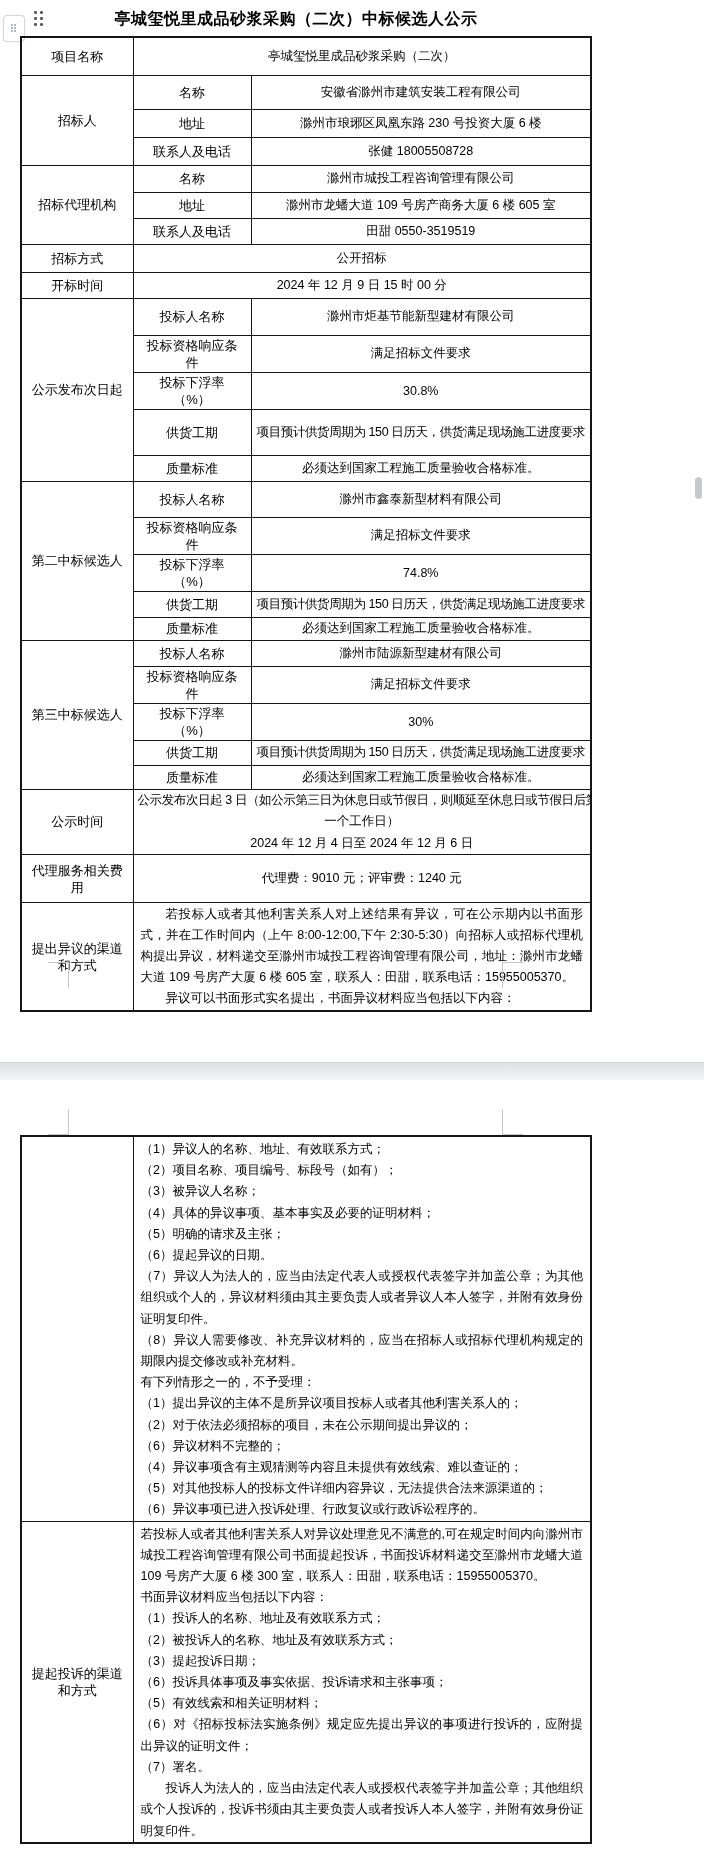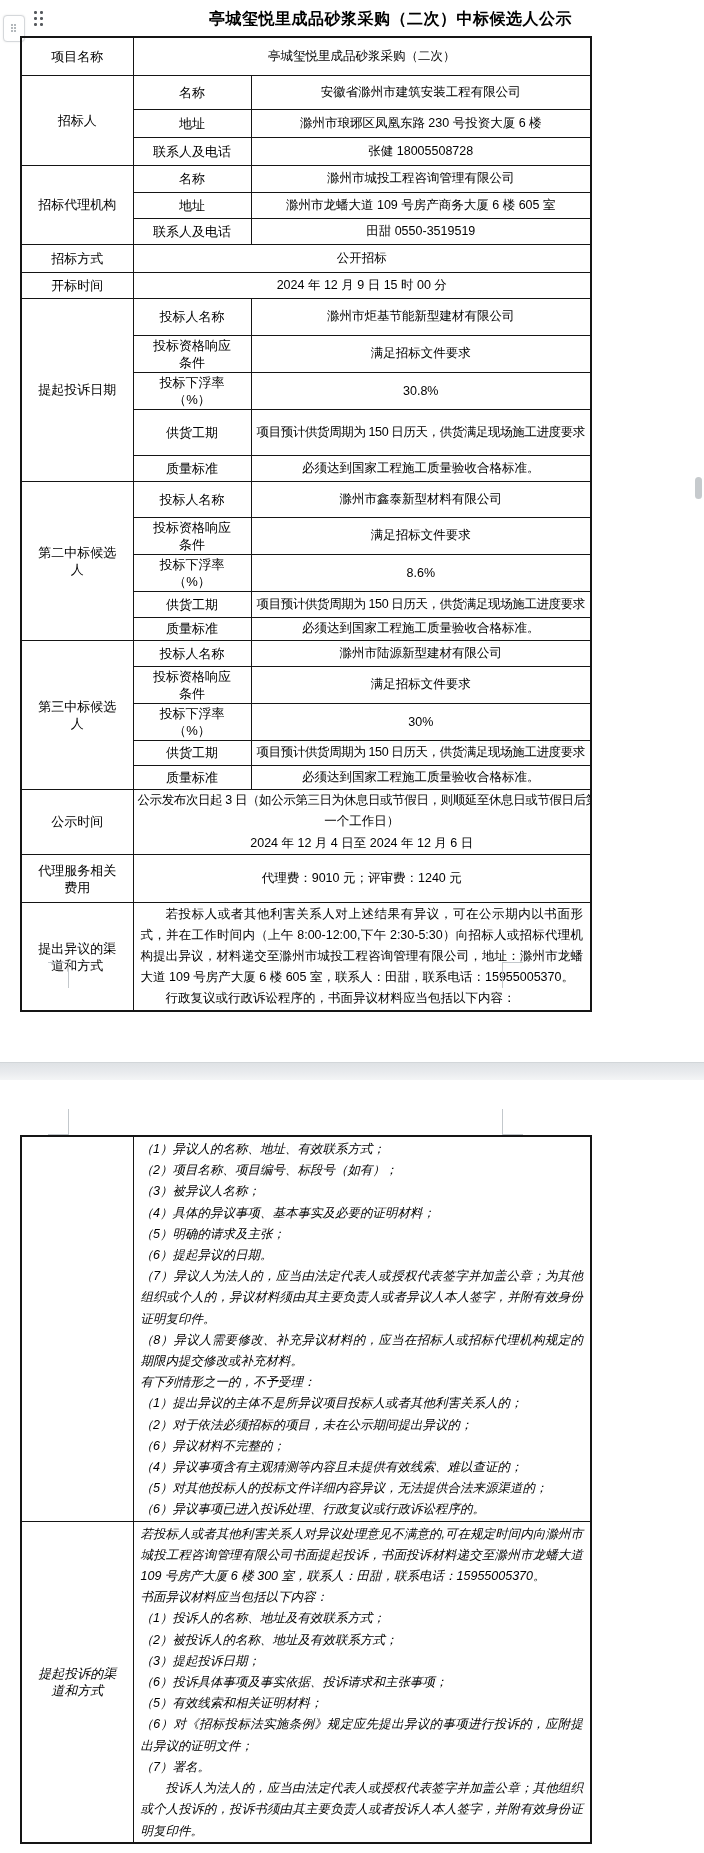--- a/index.html
+++ b/index.html
@@ -18,27 +18,27 @@
     display:flex; align-items:center; justify-content:center;
   }
   .dotgrid { display:grid; grid-template-columns:repeat(2,3px); grid-auto-rows:3px; }
   .dotgrid i { width:2px; height:2px; border-radius:50%; display:block; }
   .block-handle .dotgrid i { background:#9aa0a6; }
   .table-handle { left:34px; top:11px; }
   .table-handle .dotgrid { grid-template-columns:repeat(2,6px); grid-auto-rows:6px; }
   .table-handle .dotgrid i { width:2.5px; height:2.5px; background:#55595d; }
 
   .doc-title {
-    left:20px; top:9px; width:552px; text-align:right;
+    left:20px; top:9px; width:552px; text-align:center;
     font-size:16px; font-weight:bold; letter-spacing:0.5px;
   }
 
   table.doc { border-collapse:collapse; table-layout:fixed; border:2px solid #151515; }
   table.doc td { border:1px solid #151515; overflow:hidden; word-break:break-all; }
-  td.lbl { text-align:center; vertical-align:middle; font-size:13px; padding:1px 16px; line-height:17px; }
+  td.lbl { text-align:center; vertical-align:middle; font-size:13px; padding:1px 8px; line-height:17px; }
   td.val { text-align:center; vertical-align:middle; font-size:12.5px; padding:0 2px; }
   .tight { letter-spacing:-0.4px; }
   td.pub { text-align:center; vertical-align:middle; font-size:12.5px; line-height:21.5px; padding:0 4px; }
   td.para { vertical-align:middle; font-size:12.5px; line-height:21px; text-align:justify; padding:1px 7px; }
   td.list-cell { vertical-align:top; font-size:12.5px; line-height:21.2px; text-align:justify; padding:2px 7px 0 7px; }
   .p-indent { text-indent:2em; }
   .nowrap1 { white-space:nowrap; }
 
   
   .mark { width:20px; height:25px; }
@@ -128,21 +128,21 @@
   <tr style="height:28px">
     <td class="lbl">招标方式</td>
     <td class="val" colspan="2">公开招标</td>
   </tr>
   <tr style="height:26px">
     <td class="lbl">开标时间</td>
     <td class="val" colspan="2">2024 年 12 月 9 日 15 时 00 分</td>
   </tr>
 
   <tr style="height:37px">
-    <td class="lbl" rowspan="5">提起投诉日期</td>
+    <td class="lbl" rowspan="5">公示发布次日起</td>
     <td class="lbl">投标人名称</td>
     <td class="val">滁州市炬基节能新型建材有限公司</td>
   </tr>
   <tr style="height:30px">
     <td class="lbl">投标资格响应条件</td>
     <td class="val">满足招标文件要求</td>
   </tr>
   <tr style="height:30px">
     <td class="lbl">投标下浮率（%）</td>
     <td class="val">30.8%</td>
@@ -160,21 +160,21 @@
     <td class="lbl" rowspan="5">第二中标候选人</td>
     <td class="lbl">投标人名称</td>
     <td class="val">滁州市鑫泰新型材料有限公司</td>
   </tr>
   <tr style="height:26px">
     <td class="lbl">投标资格响应条件</td>
     <td class="val">满足招标文件要求</td>
   </tr>
   <tr style="height:31px">
     <td class="lbl">投标下浮率（%）</td>
-    <td class="val">8.6%</td>
+    <td class="val">74.8%</td>
   </tr>
   <tr style="height:26px">
     <td class="lbl">供货工期</td>
     <td class="val tight">项目预计供货周期为 150 日历天，供货满足现场施工进度要求</td>
   </tr>
   <tr style="height:23px">
     <td class="lbl">质量标准</td>
     <td class="val">必须达到国家工程施工质量验收合格标准。</td>
   </tr>
 
@@ -211,35 +211,35 @@
 
   <tr style="height:48px">
     <td class="lbl">代理服务相关费用</td>
     <td class="val" colspan="2">代理费：9010 元；评审费：1240 元</td>
   </tr>
 
   <tr style="height:107px">
     <td class="lbl">提出异议的渠道和方式</td>
     <td class="para" colspan="2">
       <div class="p-indent">若投标人或者其他利害关系人对上述结果有异议，可在公示期内以书面形式，并在工作时间内（上午 8:00-12:00,下午 2:30-5:30）向招标人或招标代理机构提出异议，材料递交至滁州市城投工程咨询管理有限公司，地址：滁州市龙蟠大道 109 号房产大厦 6 楼 605 室，联系人：田甜，联系电话：15955005370。</div>
-      <div class="p-indent">行政复议或行政诉讼程序的，书面异议材料应当包括以下内容：</div>
+      <div class="p-indent">异议可以书面形式实名提出，书面异议材料应当包括以下内容：</div>
     </td>
   </tr>
 </tbody>
   </table>
 
 <div class="abs mark tl-b" style="left:48px; top:962px;"></div>
 <div class="abs mark tr-b" style="left:502px; top:962px;"></div>
 
 <div class="abs page-gap"></div>
 
 <div class="abs mark bl-t" style="left:48px; top:1109px;"></div>
 <div class="abs mark br-t" style="left:502px; top:1109px;"></div>
 
-<table class="doc abs" style="left:20px; top:1135px; width:570px;font-style:italic;">
+<table class="doc abs" style="left:20px; top:1135px; width:570px;">
   <colgroup>
       <col style="width:112px">
       <col style="width:458px">
     </colgroup>
 
   <tbody>
       <tr style="height:363px">
     <td class="lbl"></td>
     <td class="list-cell">
       <div>（1）异议人的名称、地址、有效联系方式；</div>

